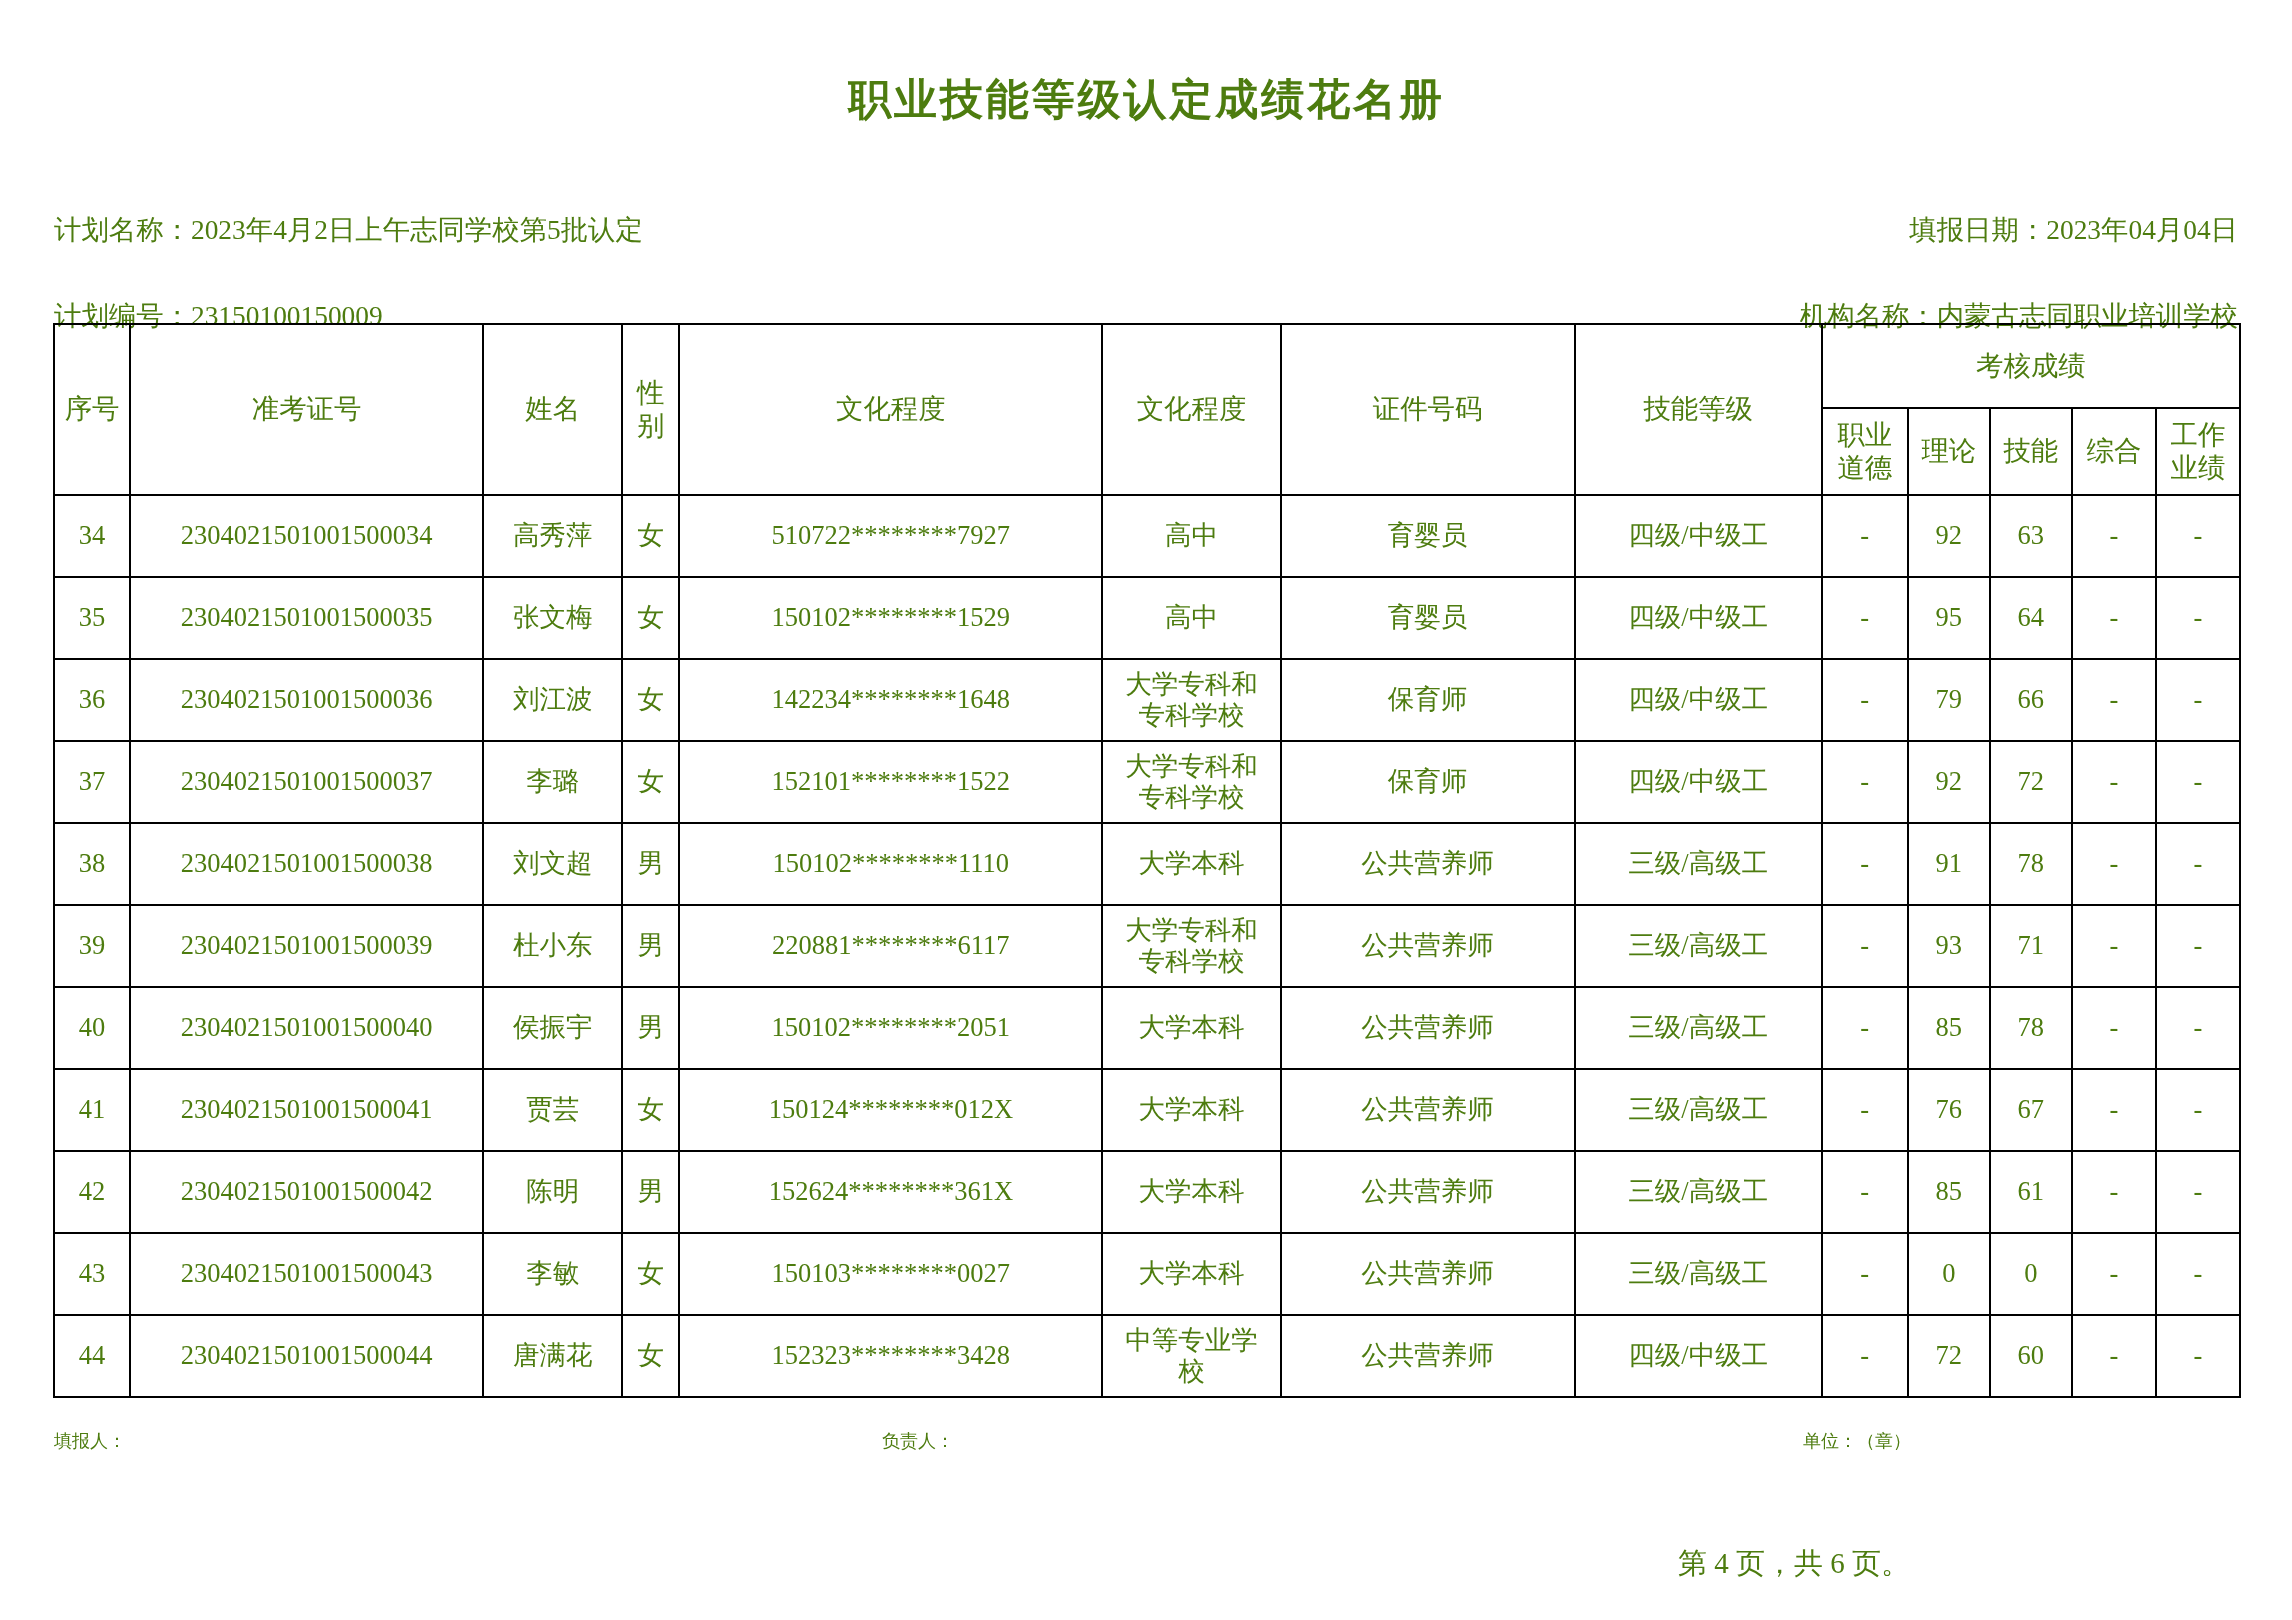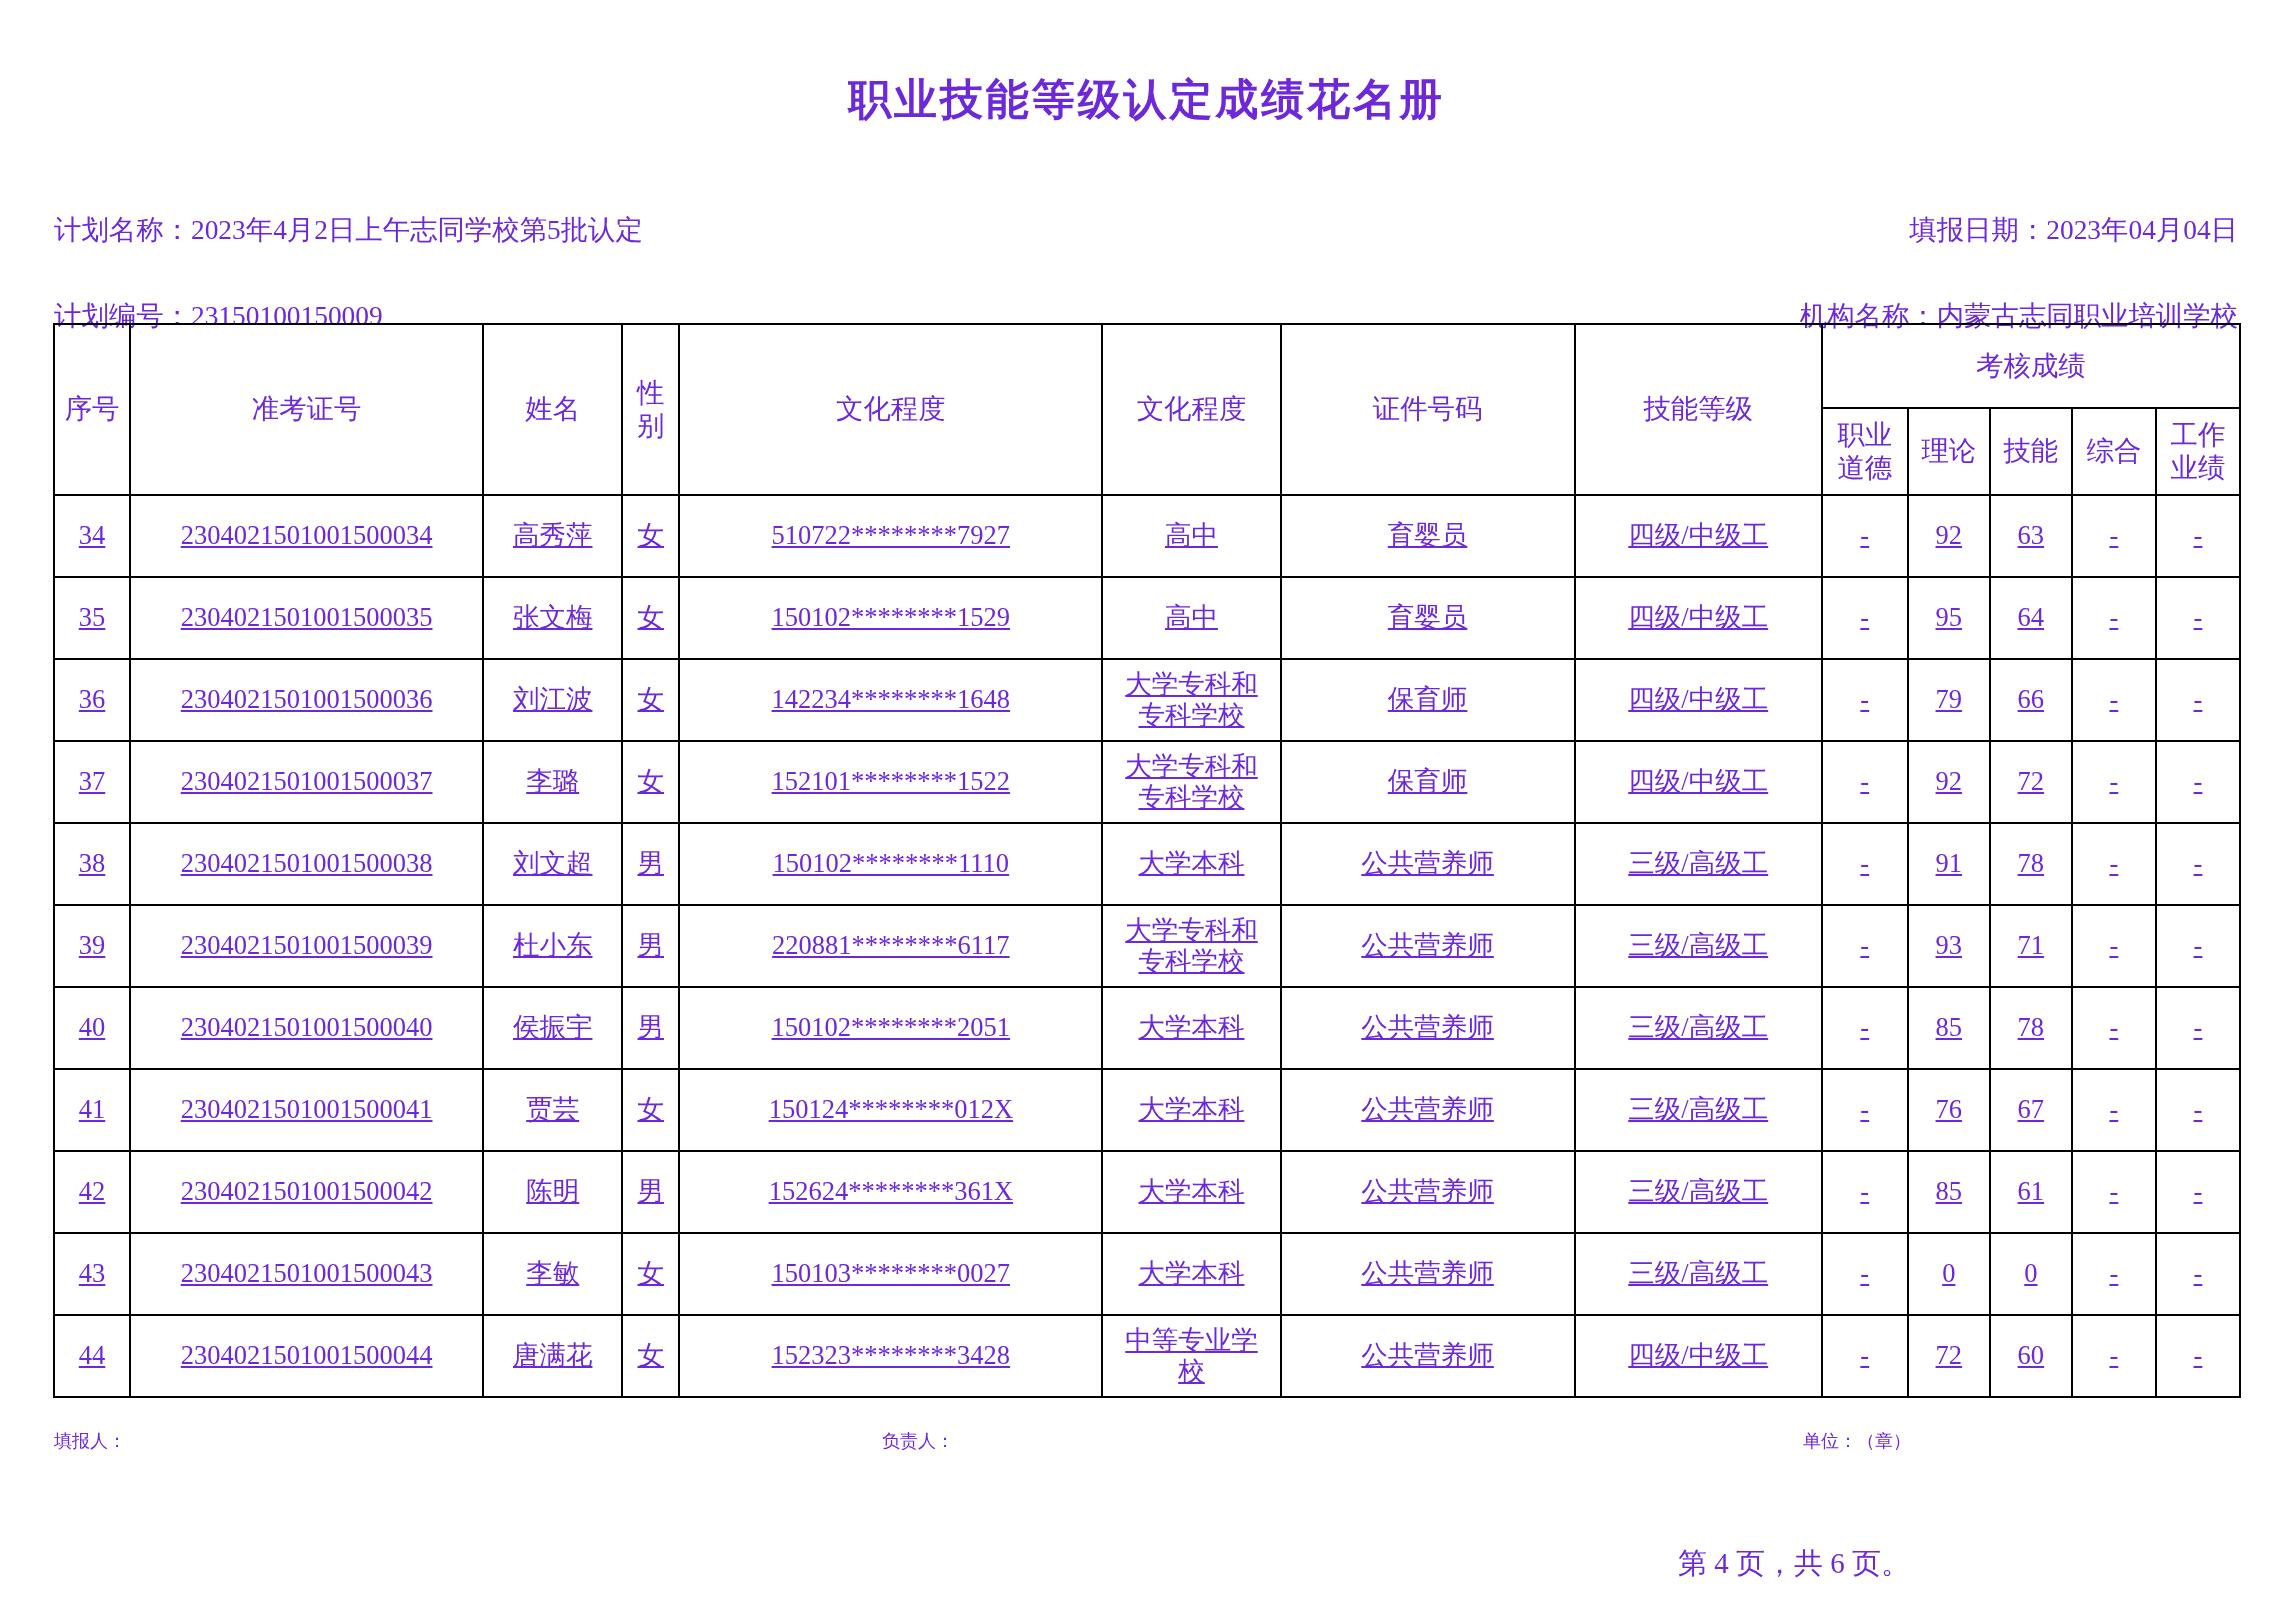--- a/index.html
+++ b/index.html
@@ -1,21 +1,21 @@
 <!DOCTYPE html>
 <html><head>
 <meta charset="utf-8">
 <style>
   html,body { margin:0; padding:0; background:#ffffff; }
   .page {
     position:relative;
     width:2293px;
     height:1620px;
     background:#ffffff;
-    color:#6d28d9;
+    color:#4d7c0f;
     font-family:"Liberation Serif","DejaVu Serif",serif;
     overflow:hidden;
   }
   .title {
     position:absolute;
     top:71px; left:0; width:100%;
     text-align:center;
     font-size:43px;
     font-weight:bold;
     letter-spacing:2.9px;
@@ -40,21 +40,21 @@
     padding:0 2px;
     font-weight:normal;
     font-size:26.5px;
     line-height:1.18;
     white-space:pre-line;
     overflow:hidden;
   }
   table.roster th { font-size:27.4px; }
   tr.hdr-top { height:84px; }
   tr.hdr-sub { height:87px; }
-  tr.data-row { height:82px;text-decoration:underline; }
+  tr.data-row { height:82px; }
 
   .footer-line { position:absolute; top:1429px; font-size:18px; white-space:nowrap; }
   .f-filler { left:54px; }
   .f-manager { left:882px; }
   .f-unit { left:1803px; }
   .page-info {
     position:absolute;
     top:1544px; left:1678px;
     font-size:29px;
     white-space:nowrap;

